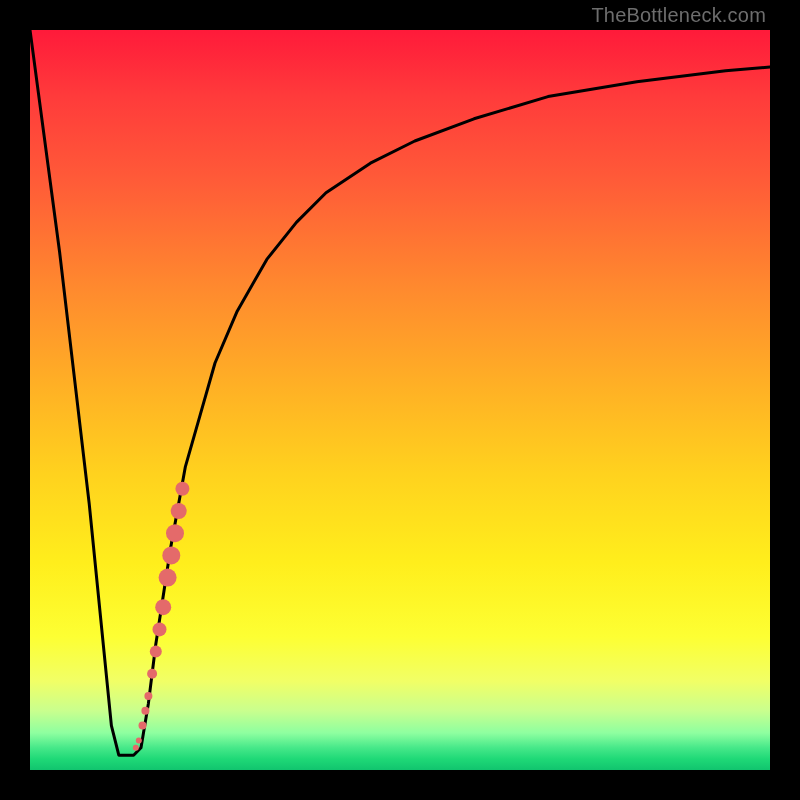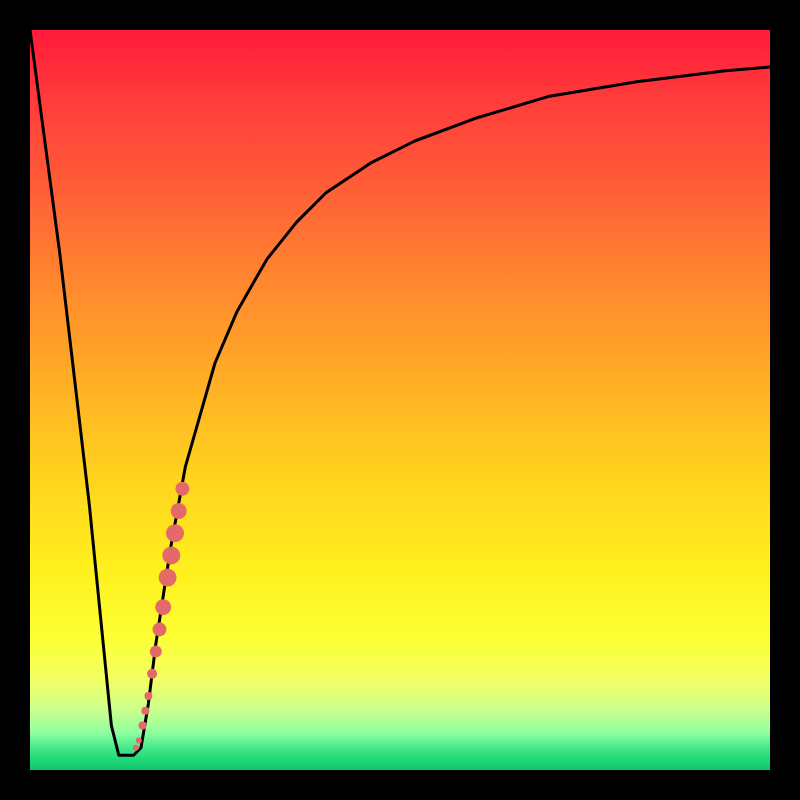--- a/index.html
+++ b/index.html
@@ -57,20 +57,21 @@
     left: 0;
     top: 0;
     width: 740px;
     height: 740px;
   }
 </style>
 </head>
 <body>
 
 <div class="frame">
+  <div class="watermark">TheBottleneck.com</div>
   <div class="plot">
     <svg class="curve" viewBox="0 0 740 740" preserveAspectRatio="none">
       <path id="curve-path" fill="none" stroke="#000" stroke-width="3" stroke-linejoin="round" stroke-linecap="round" d="M0.0 0.0 L29.6 222.0 L59.2 473.6 L74.0 621.6 L81.4 695.6 L88.8 725.2 L96.2 725.2 L103.6 725.2 L111.0 717.8 L118.4 673.4 L125.8 614.2 L140.6 518.0 L155.4 436.6 L170.2 384.8 L185.0 333.0 L207.2 281.2 L236.8 229.4 L266.4 192.4 L296.0 162.8 L340.4 133.2 L384.8 111.0 L444.0 88.8 L518.0 66.6 L606.8 51.8 L695.6 40.7 L740.0 37.0"></path>
       <g id="dots">
           <circle cx="105.8" cy="717.8" r="3" fill="#e46a6a"></circle>
           <circle cx="108.8" cy="710.4" r="3" fill="#e46a6a"></circle>
           <circle cx="112.5" cy="695.6" r="4" fill="#e46a6a"></circle>
           <circle cx="115.4" cy="680.8" r="4" fill="#e46a6a"></circle>
           <circle cx="118.4" cy="666.0" r="4" fill="#e46a6a"></circle>
           <circle cx="122.1" cy="643.8" r="5" fill="#e46a6a"></circle>

